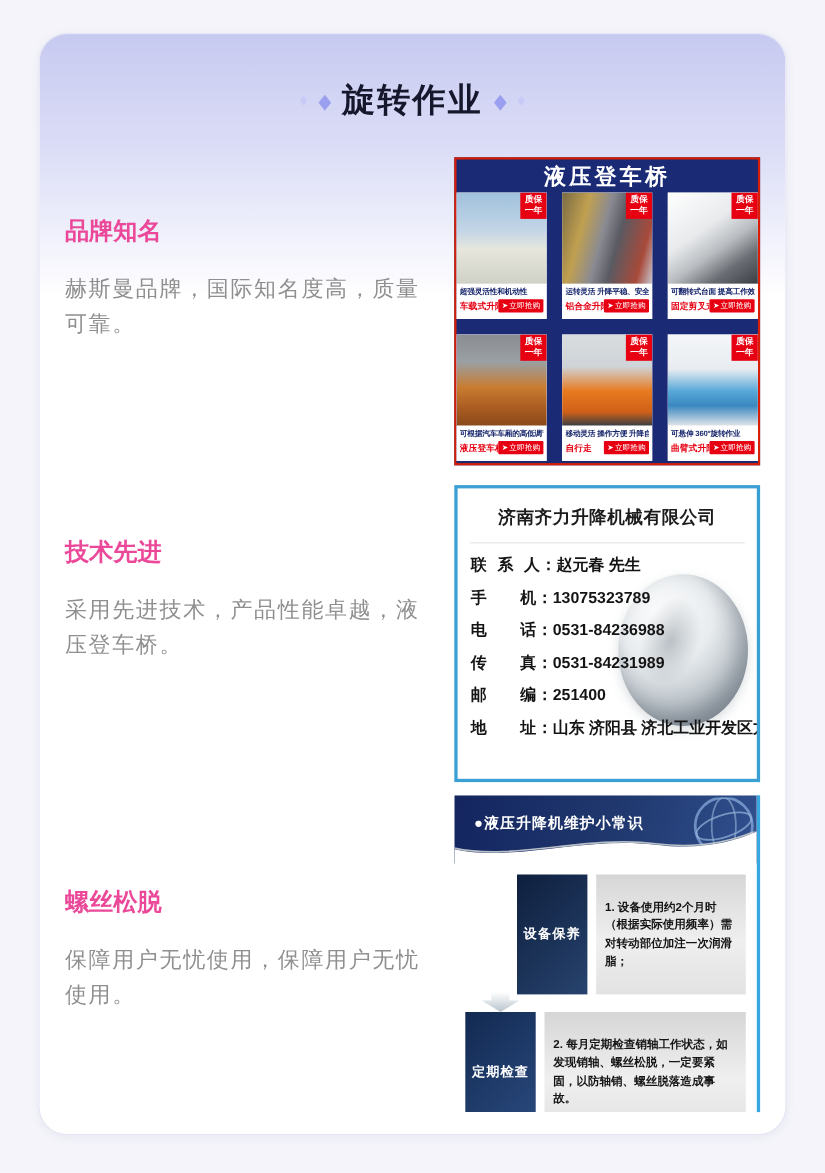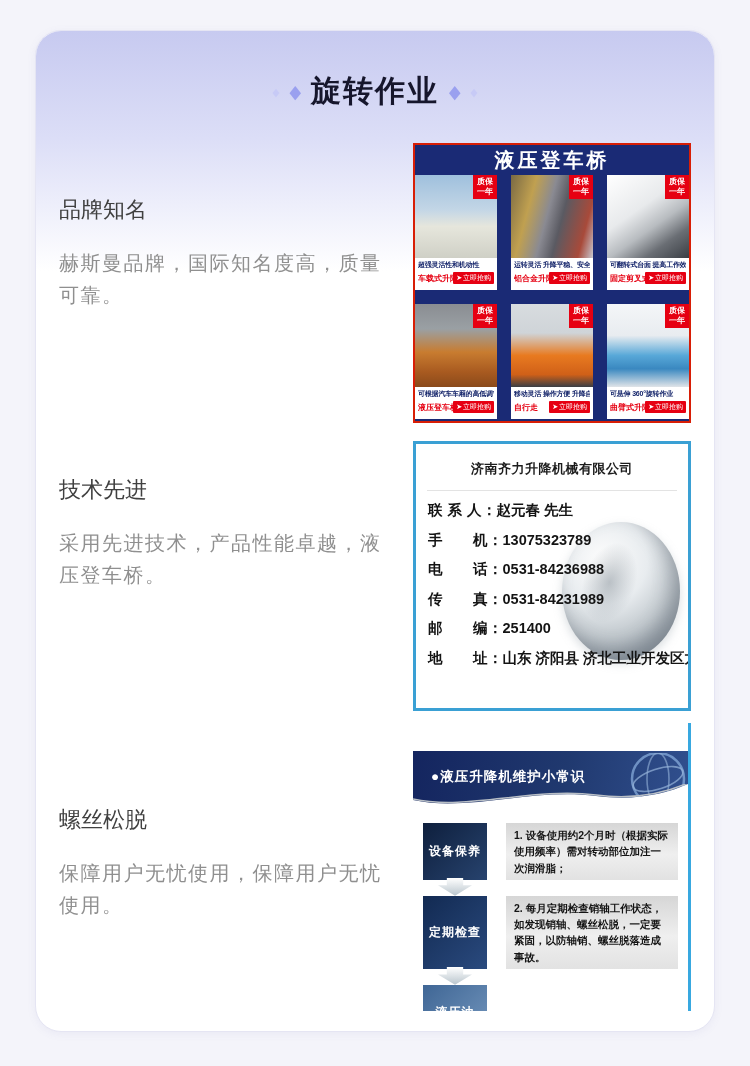--- a/index.html
+++ b/index.html
@@ -13,23 +13,23 @@
 
   
   .hd { position:absolute; top:40px; left:0; width:100%; display:flex; align-items:center; justify-content:center; gap:10px; }
   .hd-title { font-size:30px; font-weight:bold; color:#16162c; letter-spacing:2px; }
   .dm { display:inline-block; transform:scaleY(1.25); }
   .dm-big { font-size:15px; color:#9aa0ef; }
   .dm-small { font-size:9px; color:#c7caf6; }
 
   
   .feat { position:absolute; left:23px; width:330px; }
-  .feat h3 { font-size:22px; font-weight:normal; color:#404040; margin-bottom:22px; }
+  .feat h3 { font-size:22px; font-weight:bold; color:#ec4899; margin-bottom:22px; }
   .feat p  { font-size:20px; color:#8f8f8f; line-height:1.62; letter-spacing:1.5px; }
-  .f1 { top:164px; } .f2 { top:444px; } .f3 { top:774px; }
+  .f1 { top:164px; } .f2 { top:456px; } .f3 { top:774px; }
 
   
   .rcol { position:absolute; left:377px; top:0; width:278px; }
 
   
   .hot { position:absolute; top:112px; left:0; width:278px; height:280px;
          background:#1a2a75; border:2px solid #d81e06; }
   .hot-hd { height:30px; display:flex; align-items:center; justify-content:center; }
   .hot-hd span { color:#ffffff; font-size:20px; font-weight:bold; letter-spacing:3px; }
   .hot-grid { display:grid; grid-template-columns:repeat(3,1fr); grid-template-rows:repeat(2,1fr);
@@ -47,47 +47,47 @@
   .cap { height:32px; padding:2px 3px; background:#fff; }
   .cap-l1 { font-size:7px; font-weight:bold; color:#14246a; white-space:nowrap; overflow:hidden; letter-spacing:-0.2px; }
   .cap-l2 { display:flex; justify-content:space-between; align-items:center; margin-top:2px; }
   .cap-name { font-size:8px; font-weight:bold; color:#e60012; white-space:nowrap; overflow:hidden; }
   .buy-btn { flex:0 0 auto; background:#e60012; color:#fff; font-size:7px; border:none;
              padding:1px 3px; border-radius:1px; display:flex; align-items:center; gap:1px; cursor:pointer; }
 
   
   .comp { position:absolute; top:410px; left:0; width:278px; height:270px;
           background:#ffffff; border:3px solid #3aa0d4; overflow:hidden; }
-  .comp-title { margin-top:16px; text-align:center; font-size:13px; font-weight:bold; color:#1c1c1c; letter-spacing:0.5px; }
+  .comp-title { margin-top:16px; text-align:center; font-size:16px; font-weight:bold; color:#1c1c1c; letter-spacing:0.5px; }
   .comp-div { width:92%; margin:12px auto 0; border-top:1px solid #e3e3e3; }
   .comp-rows { position:relative; z-index:2; margin:10px 0 0 12px; }
   .comp-row { font-size:14.5px; font-weight:bold; color:#141414; margin-bottom:10.5px; white-space:nowrap; }
-  .comp-row .lbl { letter-spacing:0.5px; }
+  .comp-row .lbl { letter-spacing:0.5px;font-family:Liberation Mono, monospace; }
   .globe { position:absolute; z-index:1; right:8px; top:78px; width:118px; height:138px; border-radius:50%;
            background:radial-gradient(circle at 35% 28%, #fdfdfd 0%, #e8ecef 35%, #c2c9ce 60%, #939da6 85%, #7e8890 100%);
            box-shadow:inset -8px -10px 18px rgba(90,100,110,0.45), 0 4px 10px rgba(150,160,170,0.35); }
   .globe::after { content:""; position:absolute; left:18%; top:14%; width:45%; height:60%;
            background:radial-gradient(ellipse at center, rgba(140,150,158,0.55) 0%, rgba(140,150,158,0) 70%);
            border-radius:50%; transform:rotate(18deg); }
 
   
   .tips { position:absolute; top:692px; left:0; width:278px; height:288px; background:#ffffff;
           border-right:3px solid #38a8e0; overflow:hidden; }
-  .tips-hd { position:relative; height:62px; background:linear-gradient(100deg,#14255f 0%,#20396f 55%,#31508f 100%);margin-top:28px; }
+  .tips-hd { position:relative; height:62px; background:linear-gradient(100deg,#14255f 0%,#20396f 55%,#31508f 100%); }
   .tips-hd-text { position:absolute; left:18px; top:17px; color:#ffffff; font-size:13.5px; font-weight:bold; letter-spacing:1px; z-index:2; }
   .tips-wave { position:absolute; left:0; bottom:-1px; width:100%; height:30px; z-index:1; }
   .tips-globe-svg { position:absolute; right:2px; top:2px; width:90px; height:58px; z-index:1; opacity:0.85; }
   .tips-body { padding:10px 10px 0 10px; }
   .tip-row { display:flex; align-items:stretch; margin-bottom:16px; position:relative; }
   .tip-label { flex:0 0 64px; min-height:56px; display:flex; align-items:center; justify-content:center;
                color:#ffffff; font-size:12px; font-weight:bold; letter-spacing:1px; text-align:center; }
-  .tl0 { background:linear-gradient(135deg,#0e1f3d 0%,#27436e 100%); }
+  .tl0 { background:linear-gradient(135deg,#0e1f3d 0%,#27436e 100%);margin-left:47px; }
   .tl1 { background:linear-gradient(135deg,#122a52 0%,#2a4a7e 100%); }
   .tl2 { background:linear-gradient(135deg,#3f6695 0%,#7396bd 100%); }
-  .tip-text { flex:1 1 auto; margin-left:19px; min-height:56px; padding:4px 8px; display:flex; align-items:center;
+  .tip-text { flex:1 1 auto; margin-left:8px; min-height:56px; padding:22px 8px; display:flex; align-items:center;
               background:linear-gradient(180deg,#d6d6d6 0%,#efefef 55%,#e2e2e2 100%);
               font-size:10.5px; font-weight:bold; color:#141414; line-height:1.55; }
   .tip-arrow { position:absolute; left:15px; top:100%; margin-top:-2px; width:34px; height:18px; z-index:3;
                background:linear-gradient(180deg,#ffffff 0%,#b8c4cc 100%);
                clip-path:polygon(26% 0, 74% 0, 74% 42%, 100% 42%, 50% 100%, 0 42%, 26% 42%);
                filter:drop-shadow(0 1px 1px rgba(100,110,120,0.5)); }
 </style>
 </head>
 <body>
 

